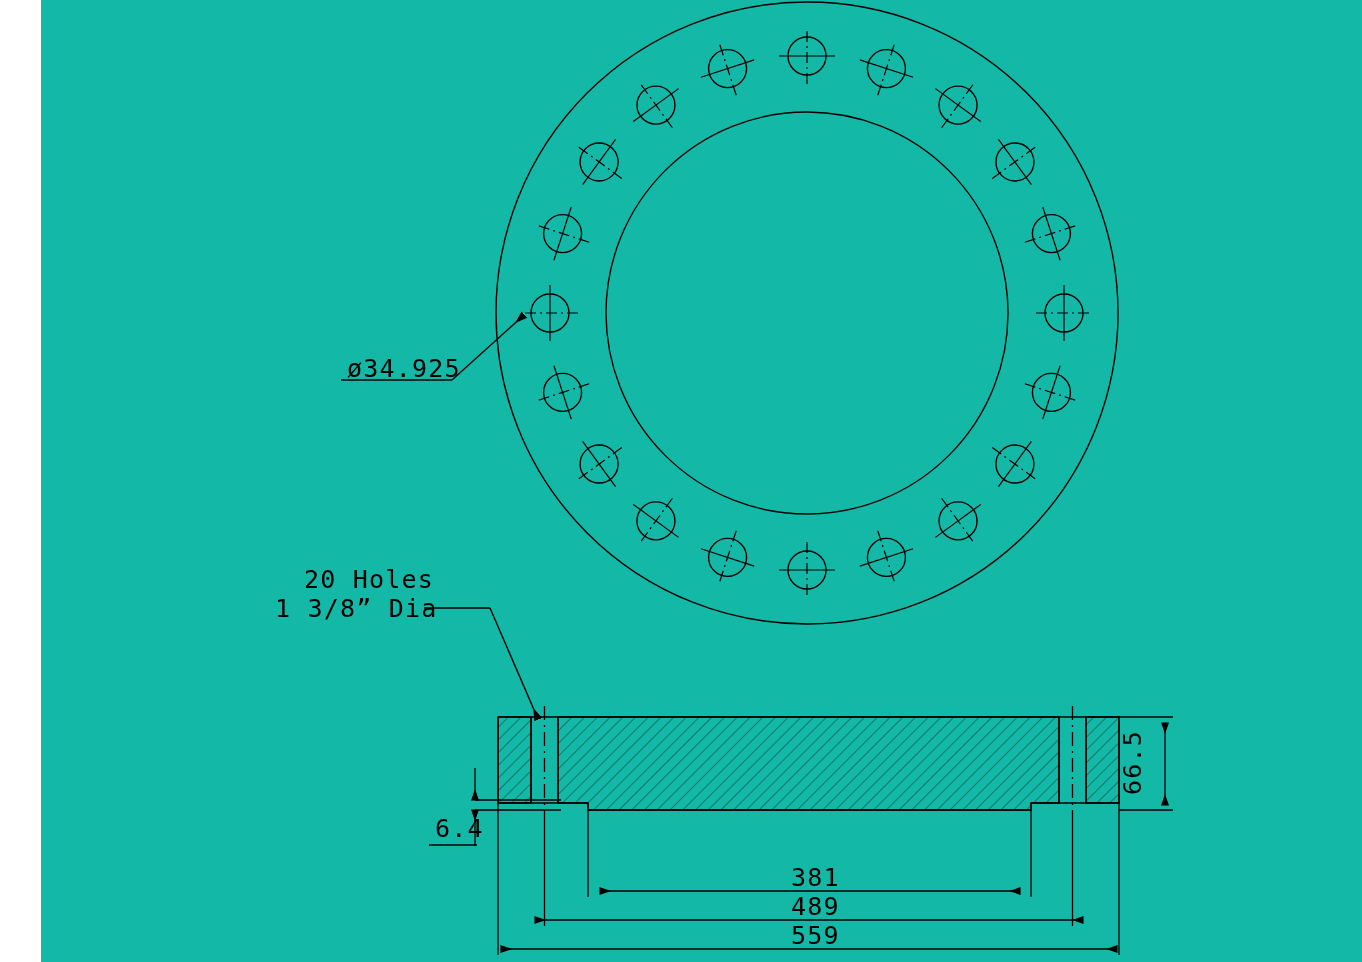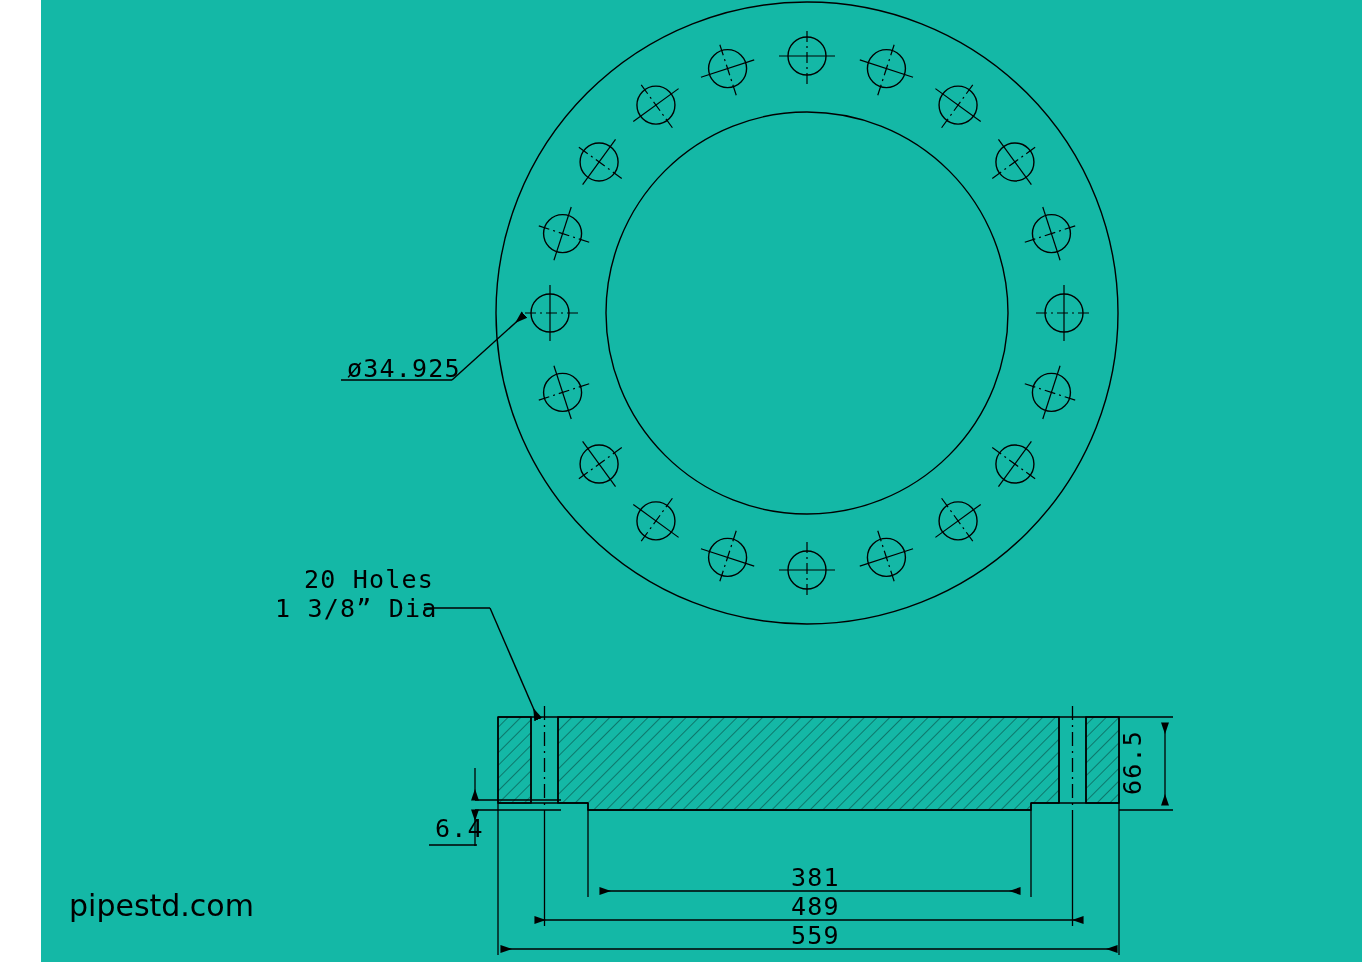--- a/index.html
+++ b/index.html
@@ -199,14 +199,13 @@
       <text x="263" y="588">20 Holes</text>
       <text x="234" y="617">1 3/8” Dia</text>
       <text x="394" y="837">6.4</text>
       <text x="1100" y="795" transform="rotate(-90 1100 795)">66.5</text>
       <text x="750" y="886">381</text>
       <text x="750" y="915">489</text>
       <text x="750" y="944">559</text>
     </g>
   </svg>
 
-  <div class="wm">pipestd.com</div>
 </div>
 
 </body></html>

